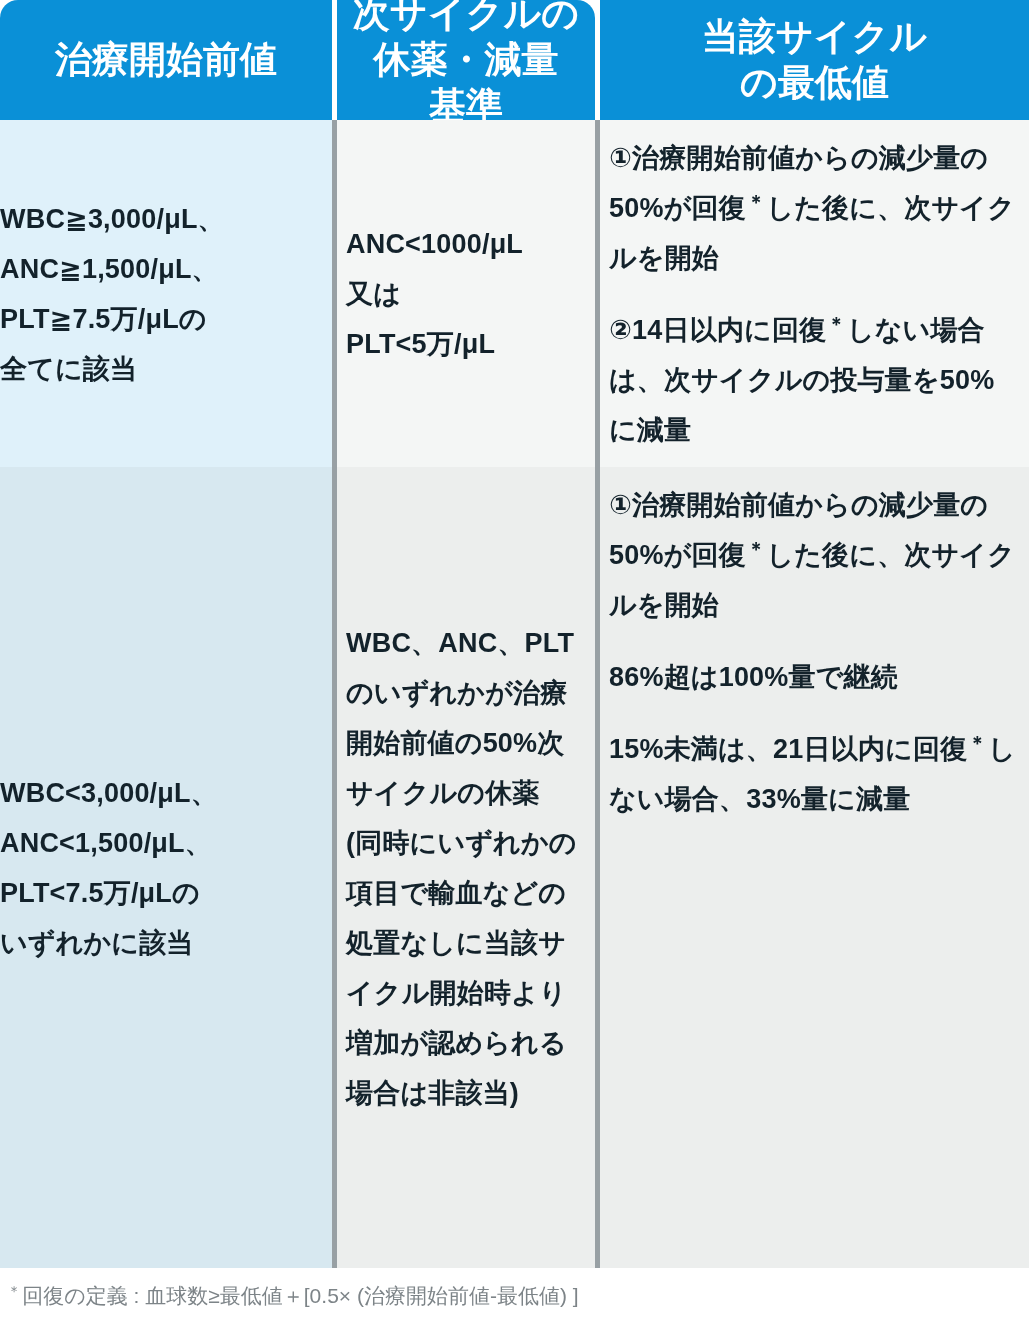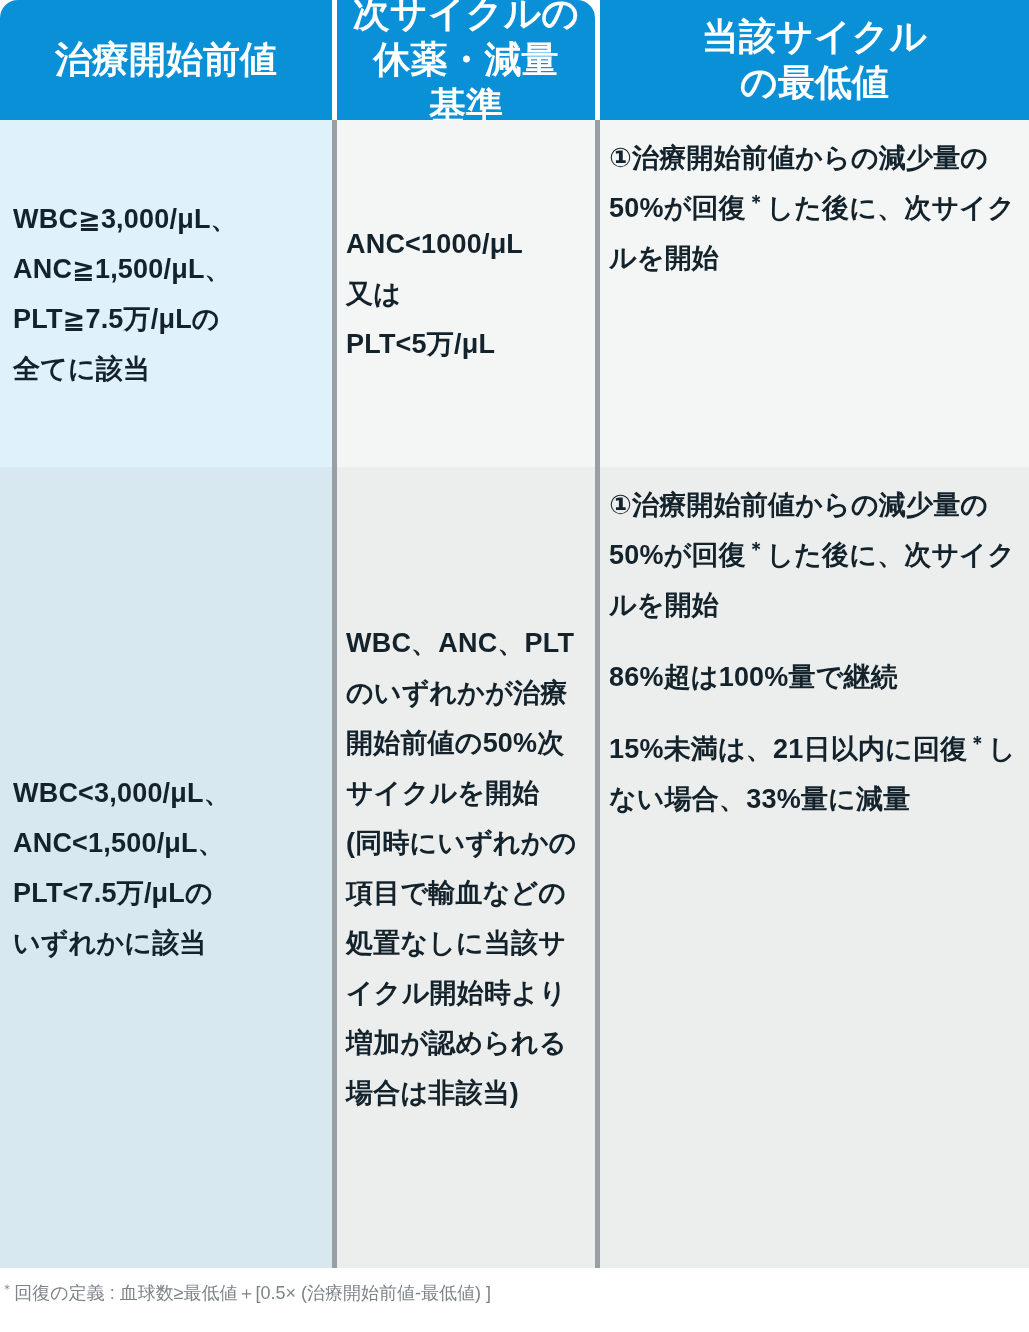--- a/index.html
+++ b/index.html
@@ -62,41 +62,42 @@
 
   .c1-r1 { background: var(--row1-col1-bg, #dff1fa); }
   .c1-r2 { background: var(--row2-col1-bg, #d7e8f0); }
   .cg-r1 { background: var(--row1-cell-bg, #f4f6f5); }
   .cg-r2 { background: var(--row2-cell-bg, #eceeed); }
 
   .vcenter {
     display: flex;
     align-items: center;
   }
-  .c1 { padding-left: 13px; padding-right: 6px; }
+  .c1 { padding-left: 0; padding-right: 6px; }
   .c2 { padding-left: 9px;  padding-right: 14px; }
   .c3 { padding: 13px 8px 10px 9px; }
 
   .preline { white-space: pre-line; }
 
   .para { margin: 0; }
   .para + .para { margin-top: 22px; }
 
   sup.ast {
     font-size: 0.68em;
     vertical-align: 0.48em;
     line-height: 0;
     margin: 0 1px;
   }
 
   
   .footnote {
     margin-top: 13px;
+    padding-left: 6px;
     color: var(--footnote-text, #7d8488);
-    font-size: 18px;
+    font-size: 21px;
     font-weight: 400;
     line-height: 1.4;
   }
 </style>
 </head>
 <body>
 
 <div class="page">
 
   <div class="tbl">
@@ -117,30 +118,31 @@
 PLT≧7.5万/μLの
 全てに該当</div>
       </div>
       <div class="cell row1 c2 cg-r1 vcenter">
         <div class="preline">ANC&lt;1000/μL
 又は
 PLT&lt;5万/μL</div>
       </div>
       <div class="cell row1 c3 cg-r1">
           <p class="para">①治療開始前値からの減少量の50%が回復<sup class="ast">＊</sup>した後に、次サイクルを開始</p>
+          <p class="para">②14日以内に回復<sup class="ast">＊</sup>しない場合は、次サイクルの投与量を50%に減量</p>
         </div>
 
       <div class="cell row2 c1 c1-r2 vcenter">
         <div class="preline">WBC&lt;3,000/μL、
 ANC&lt;1,500/μL、
 PLT&lt;7.5万/μLの
 いずれかに該当</div>
       </div>
       <div class="cell row2 c2 cg-r2 vcenter">
-        <div>WBC、ANC、PLTのいずれかが治療開始前値の50%次サイクルを開始 (同時にいずれかの項目で輸血などの処置なしに当該サイクル開始時より増加が認められる場合は非該当)</div>
+        <div>WBC、ANC、PLTのいずれかが治療開始前値の50%次サイクルの休薬 (同時にいずれかの項目で輸血などの処置なしに当該サイクル開始時より増加が認められる場合は非該当)</div>
       </div>
       <div class="cell row2 c3 cg-r2">
           <p class="para">①治療開始前値からの減少量の50%が回復<sup class="ast">＊</sup>した後に、次サイクルを開始</p>
           <p class="para">86%超は100%量で継続</p>
           <p class="para">15%未満は、21日以内に回復<sup class="ast">＊</sup>しない場合、33%量に減量</p>
         </div>
 
     </div>
   </div>
 

